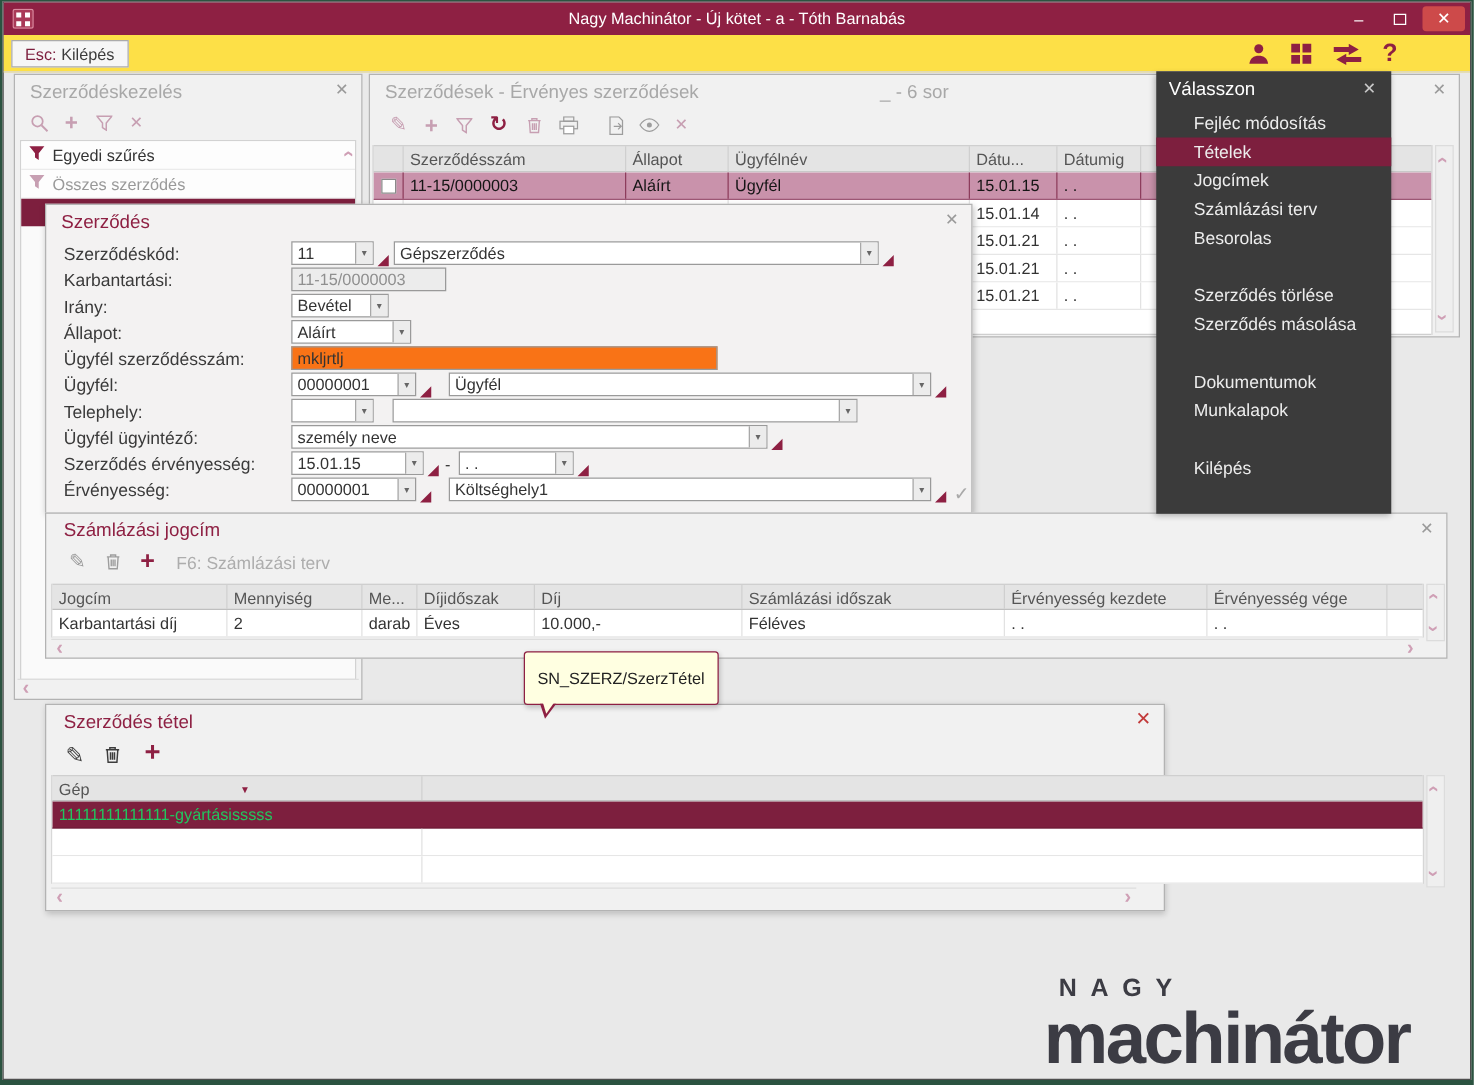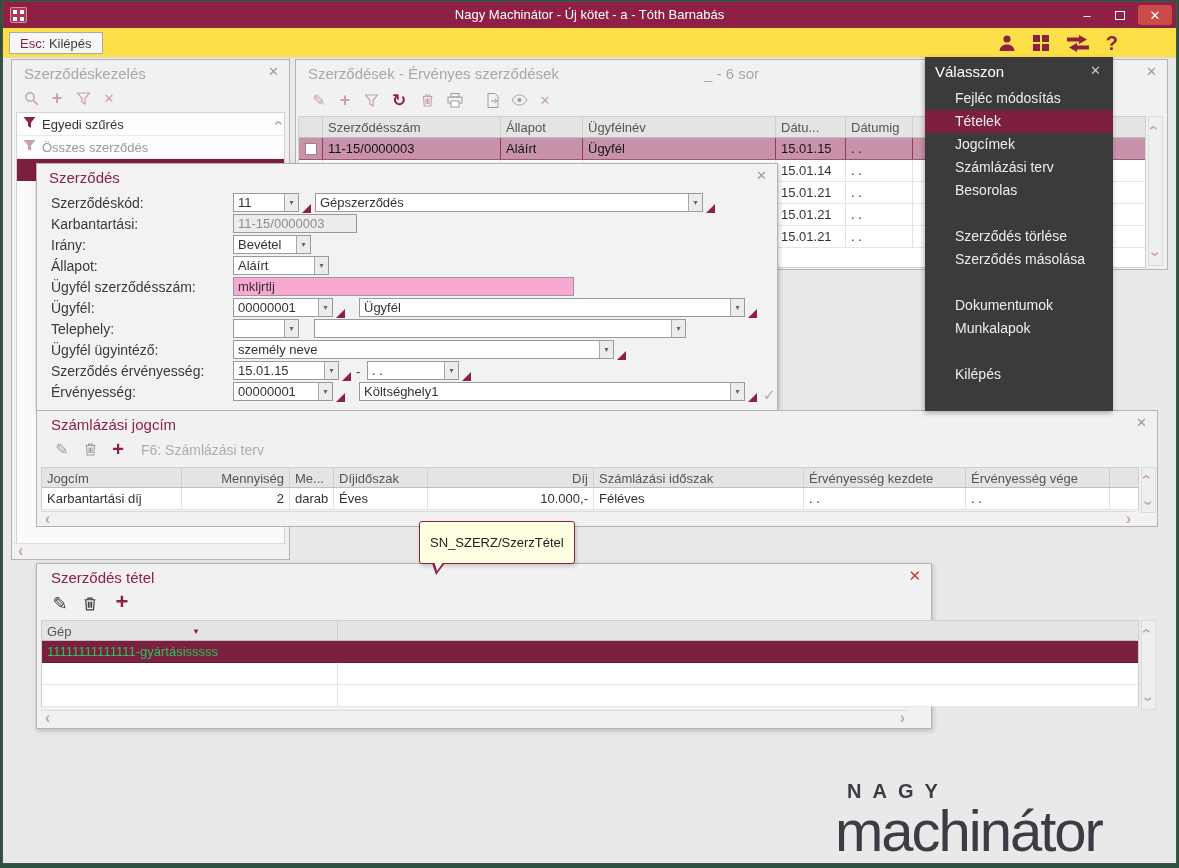--- a/index.html
+++ b/index.html
@@ -46,40 +46,40 @@
   .g-head{display:flex;height:22px;background:#e4e4e4;border-top:1px solid #cfcfcf;border-bottom:1px solid #bfbfbf;color:#555;font-size:13px}
   .g-head .c{padding:3px 5px;border-right:1px solid #cfcfcf;overflow:hidden;white-space:nowrap}
   .g-body{background:#fff;border-bottom:1px solid #cfcfcf}
   .g-row{display:flex;height:22px;background:#fff;border-bottom:1px solid #e6e6e6;font-size:13px;color:#333}
   .g-row .c{padding:3px 5px;border-right:1px solid #e2e2e2;white-space:nowrap;overflow:hidden}
   .g-row.sel{background:var(--row-selected,#c992ab);border-bottom-color:#9c5674}
   .g-row.sel .c{border-right-color:#8d3c5c;color:#151515}
   .g-row.dark{background:var(--accent-dark,#7d1f3e);color:#22c55e;border-bottom-color:#6a1a35}
   .g-row.dark .c{border-right:none}
   .c.fill{flex:1;border-right:none}
-  .c.ra{text-align:right}
+  .c.ra{text-align:left}
   .cbc{display:flex;align-items:center;justify-content:center}
   .cb{width:12px;height:12px;background:#fff;border:1px solid #8a8a8a;display:inline-block}
   .vscr{position:absolute;width:15px;background:#efefef;border:1px solid #dcdcdc;text-align:center}
   .hscr{position:absolute;height:15px;border-top:1px solid #ddd}
   .hscr .chev{position:absolute;top:1px}
 
   
   .lp-list{position:absolute;left:4px;top:52px;width:269px;height:432px;background:#fafafa;border:1px solid #d2d2d2}
   .lp-item{height:23px;display:flex;align-items:center;gap:6px;padding-left:6px;font-size:13px;color:#333;border-bottom:1px solid #ebebeb;background:#fdfdfd}
   .lp-item.dim{color:#999}
   .lp-sel{height:22px;background:var(--accent-dark,#7d1f3e)}
 
   
   .dialog{box-shadow:1px 2px 5px rgba(0,0,0,.25);background:#f3f2f2;z-index:3}
   .lab{position:absolute;left:14px;font-size:14px;color:#3a3a3a;height:18px;line-height:18px;white-space:nowrap}
   .combo{position:absolute;display:flex;height:19px;border:1px solid #9a9a9a;background:#fff;font-size:13px;color:#333;align-items:stretch}
   .combo .cv{flex:1;padding:1px 4px;white-space:nowrap;overflow:hidden}
   .combo .dd{width:14px;background:#ececec;border-left:1px solid #a8a8a8;display:flex;align-items:center;justify-content:center;font-size:8px;color:#666}
-  .tbox{position:absolute;height:19px;border:1px solid #9a9a9a;background:#f9a8d4;font-size:13px;color:#333;padding:0 4px;line-height:17px;white-space:nowrap;overflow:hidden}
+  .tbox{position:absolute;height:19px;border:1px solid #9a9a9a;background:#f97316;font-size:13px;color:#333;padding:0 4px;line-height:17px;white-space:nowrap;overflow:hidden}
   .tbox.ro{background:#ececec;color:#8f8f8f}
   .corner{position:absolute;width:0;height:0;border-left:9px solid transparent;border-bottom:9px solid var(--accent,#8e2043)}
   .dash{position:absolute;font-size:13px;color:#333}
   .okchk{position:absolute;font-size:15px;color:#a9a9a9}
 
   
   .menu{position:absolute;background:var(--menu-bg,#3b3b3b);z-index:5;box-shadow:-1px 2px 5px rgba(0,0,0,.3)}
   .menu-title{position:absolute;left:10px;top:6px;font-size:15px;color:#fff}
   .menu-x{position:absolute;right:12px;top:6px;font-size:13px;color:#c8c8c8}
   .m-items{position:absolute;top:30px;left:0;right:0}
@@ -88,21 +88,21 @@
   .m-spacer{height:23px}
 
   
   .tooltip{position:absolute;left:416px;top:519px;z-index:9;background:var(--tooltip-bg,#ffffe1);border:1px solid #8e2043;border-radius:3px;padding:13px 10px;font-size:13px;color:#222;box-shadow:1px 2px 4px rgba(0,0,0,.2)}
   .tt-tail{position:absolute;left:12px;top:100%;width:0;height:0;border-left:4px solid transparent;border-right:9px solid transparent;border-top:12px solid #8e2043}
   .tt-tail2{position:absolute;left:14px;top:100%;margin-top:-2px;width:0;height:0;border-left:3px solid transparent;border-right:7px solid transparent;border-top:10px solid var(--tooltip-bg,#ffffe1)}
 
   
   .logo{position:absolute;left:832px;top:778px;width:335px;color:#3c3c44;z-index:1}
   .logo-top{font-weight:bold;font-size:20px;letter-spacing:11px;padding-left:12px}
-  .logo-bottom{font-weight:normal;font-size:58px;letter-spacing:-2px;line-height:52px;margin-top:2px}
+  .logo-bottom{font-weight:bold;font-size:58px;letter-spacing:-2px;line-height:52px;margin-top:2px}
 
   .sort{font-size:8px;color:var(--accent,#8e2043);position:absolute}
 </style>
 </head>
 <body>
 
 <div class="window">
 
   <div class="titlebar">
     <div class="app-icon"></div>

